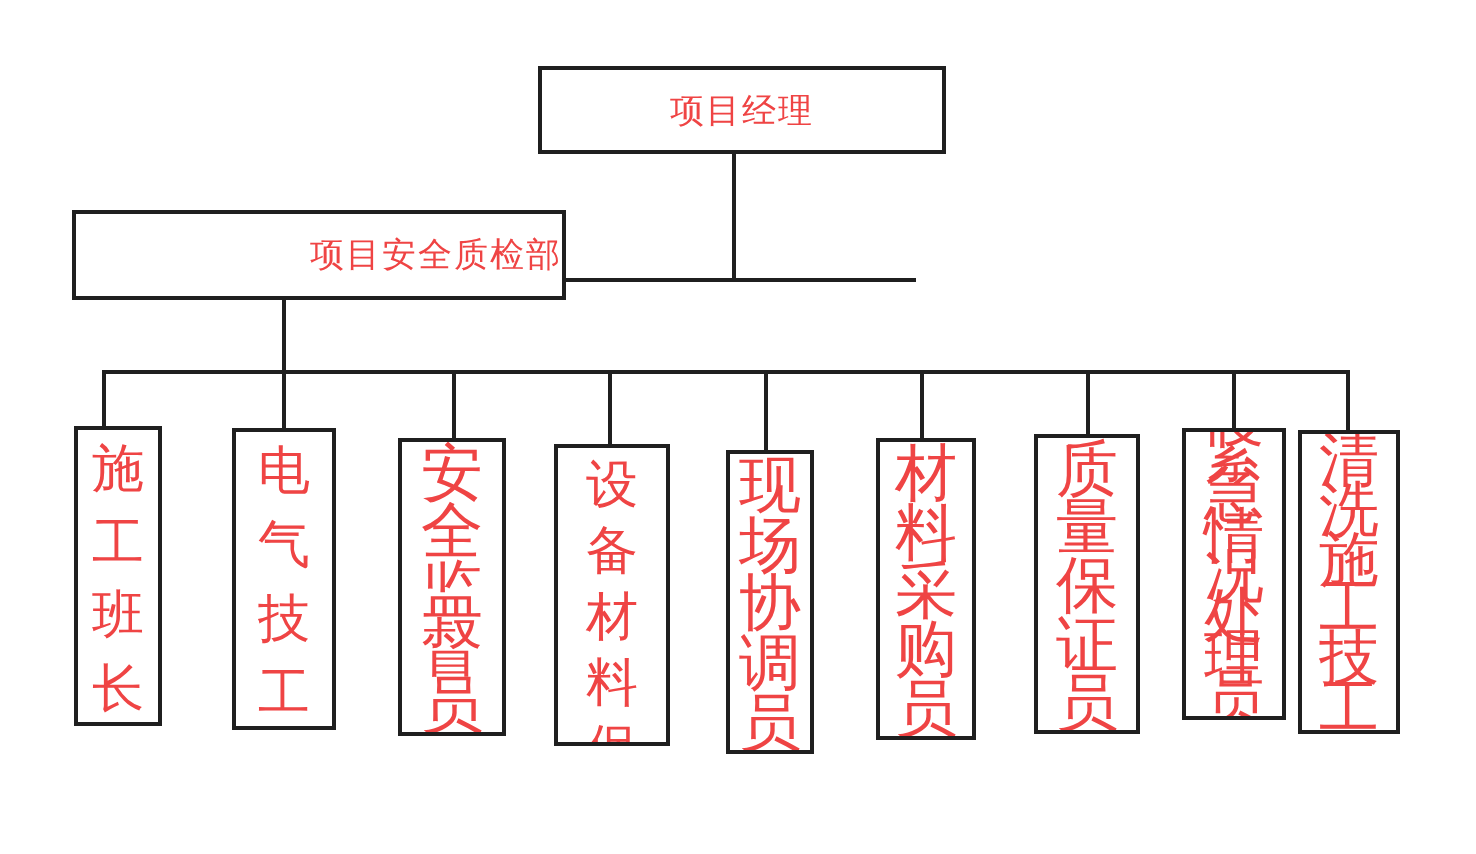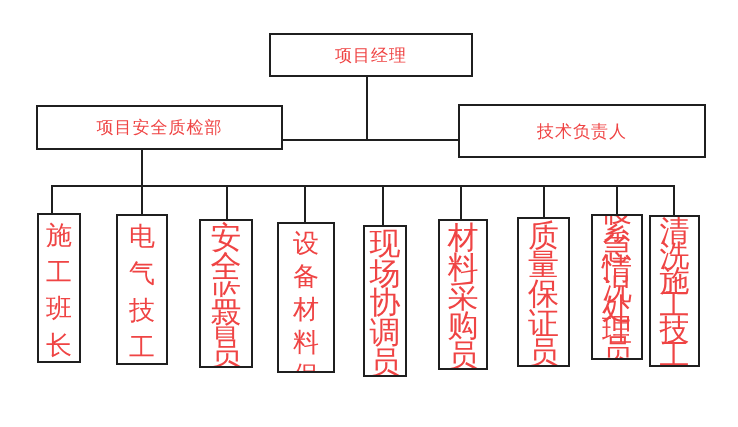--- a/index.html
+++ b/index.html
@@ -45,27 +45,24 @@
 </style>
 </head>
 <body>
 
 <div class="canvas">
 
   <div class="obox hbox" style="left:269px;top:33px;width:204px;height:44px;">
     <span>项目经理</span>
   </div>
 
-  <div class="obox hbox" style="left:36px;top:105px;width:247px;height:45px;">
+  <div class="obox hbox" style="left:36px;top:105px;width:247px;height:45px;justify-content:flex-end;">
     <span>项目安全质检部</span>
   </div>
 
-  <div class="obox hbox" style="left:458px;top:104px;width:248px;height:54px;">
-    <span>技术负责人</span>
-  </div>
 
   <div id="connectors">
       <div class="line" style="left: 366px; top: 77px; width: 2px; height: 64px;"></div>
       <div class="line" style="left: 283px; top: 139px; width: 175px; height: 2px;"></div>
       <div class="line" style="left: 141px; top: 150px; width: 2px; height: 65px;"></div>
       <div class="line" style="left: 51px; top: 185px; width: 624px; height: 2px;"></div>
       <div class="line" style="left: 51px; top: 186px; width: 2px; height: 28px;"></div>
       <div class="line" style="left: 226px; top: 186px; width: 2px; height: 34px;"></div>
       <div class="line" style="left: 304px; top: 186px; width: 2px; height: 37px;"></div>
       <div class="line" style="left: 382px; top: 186px; width: 2px; height: 40px;"></div>

